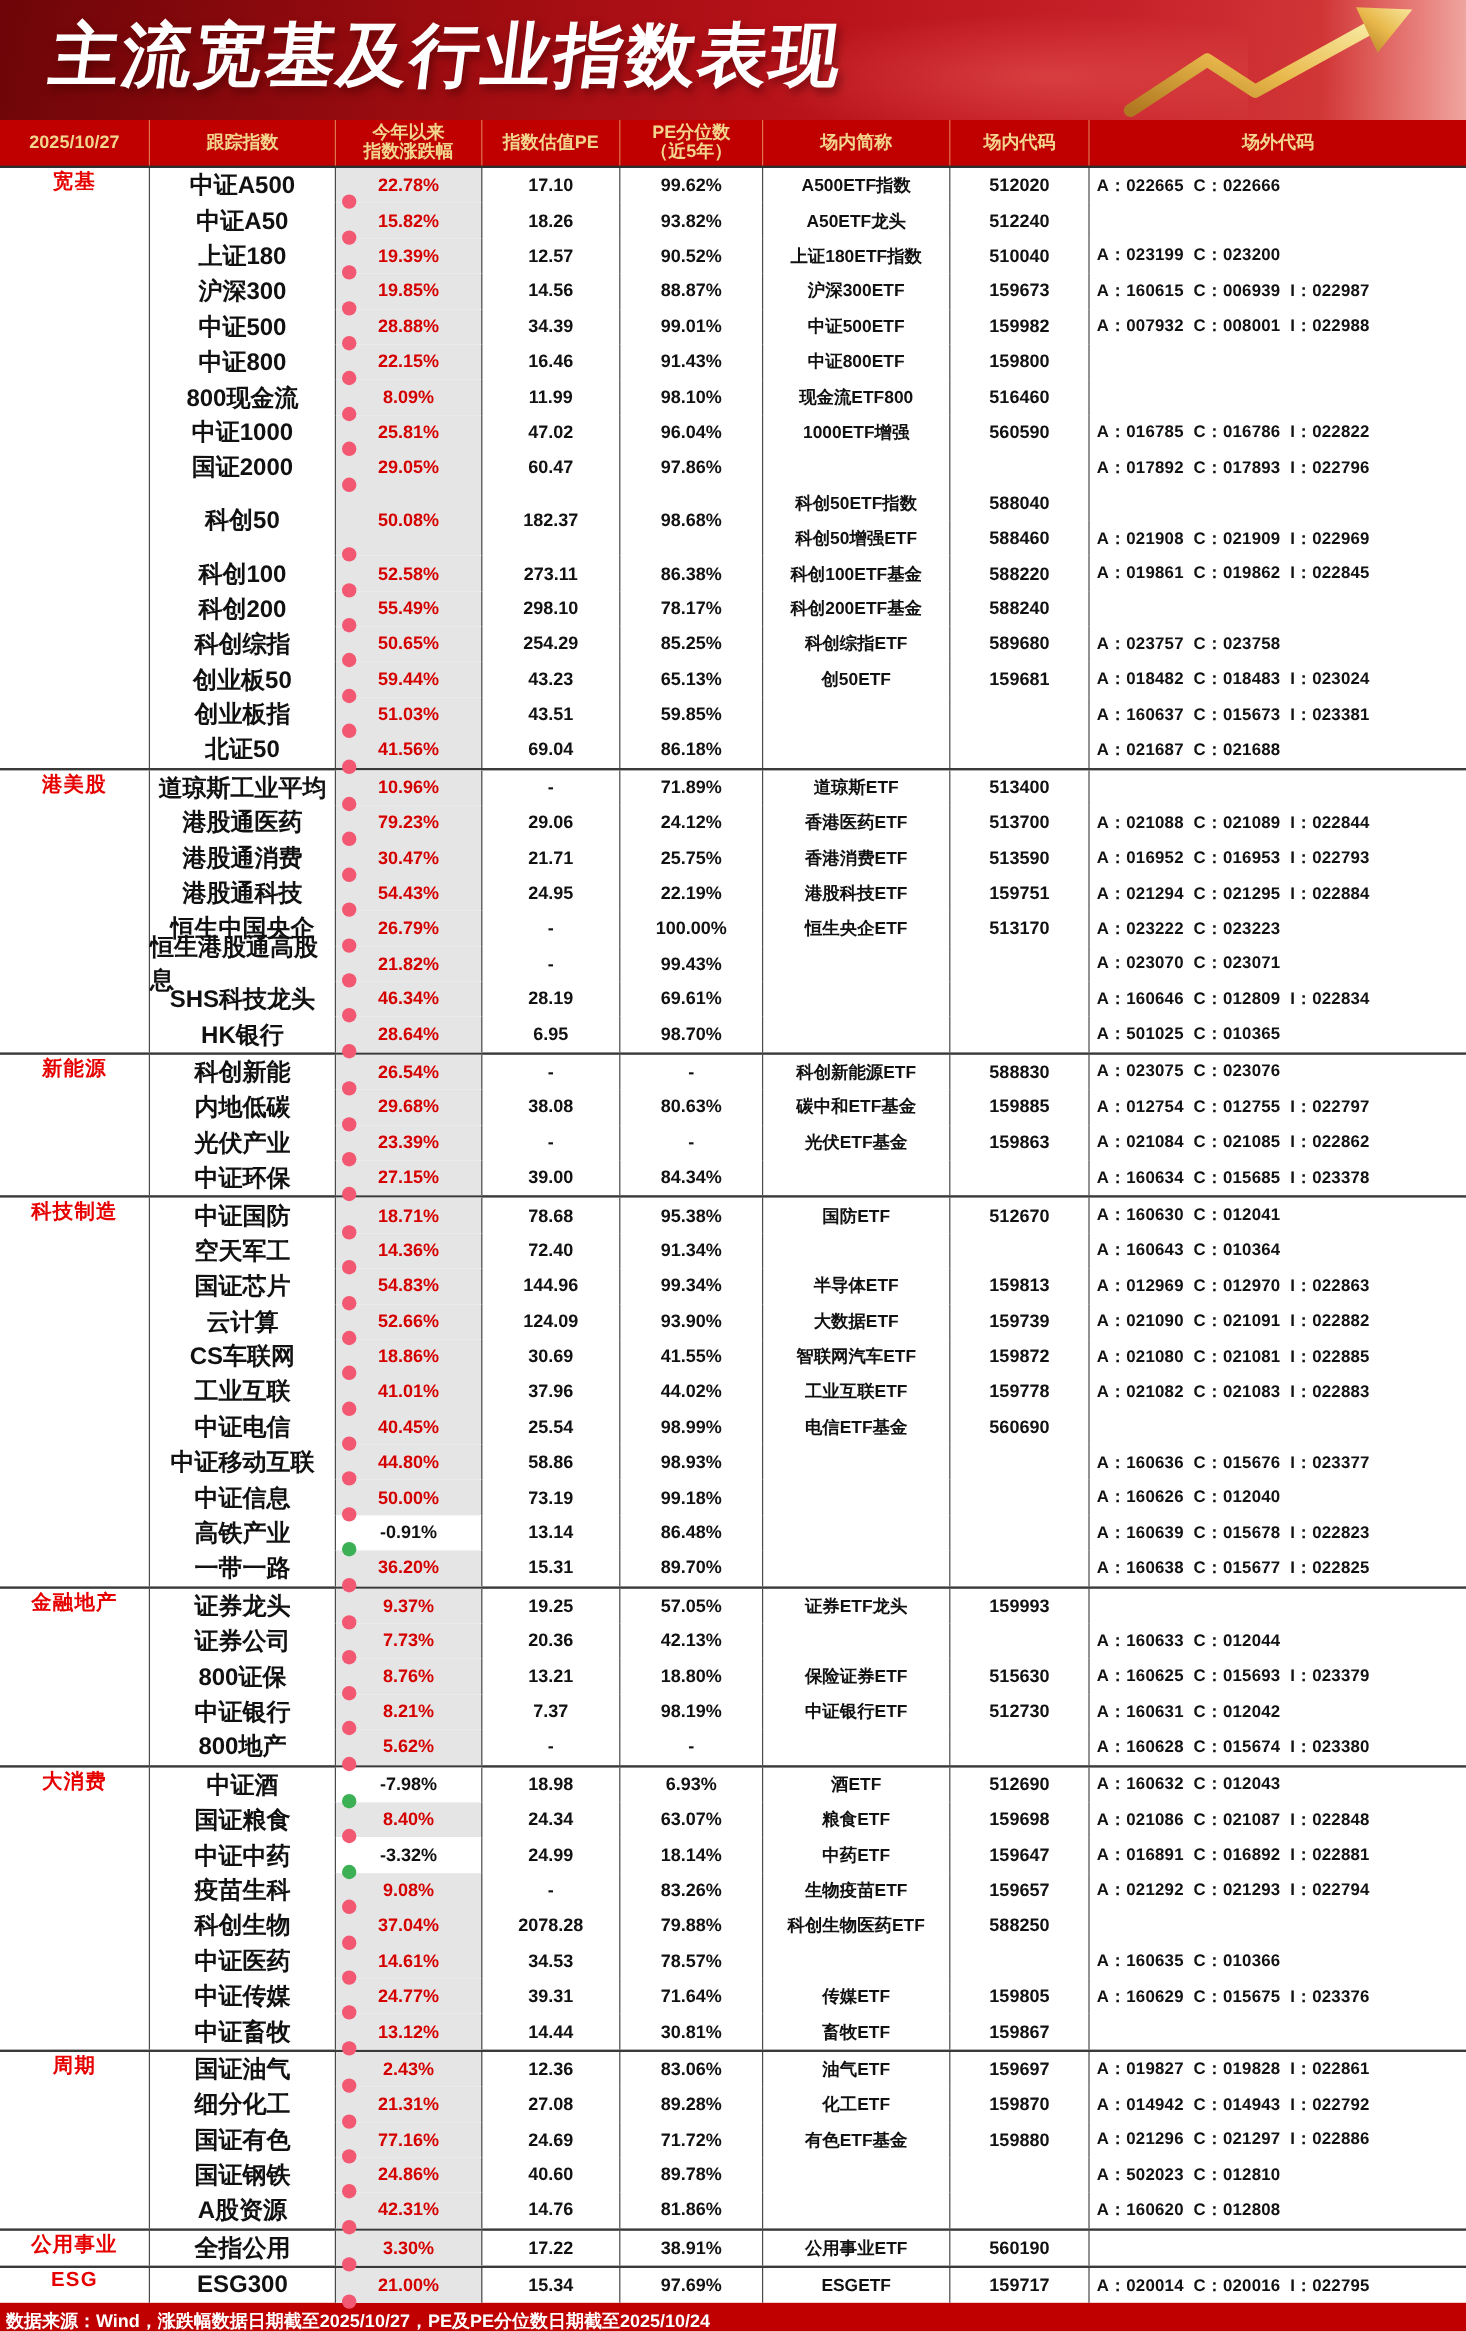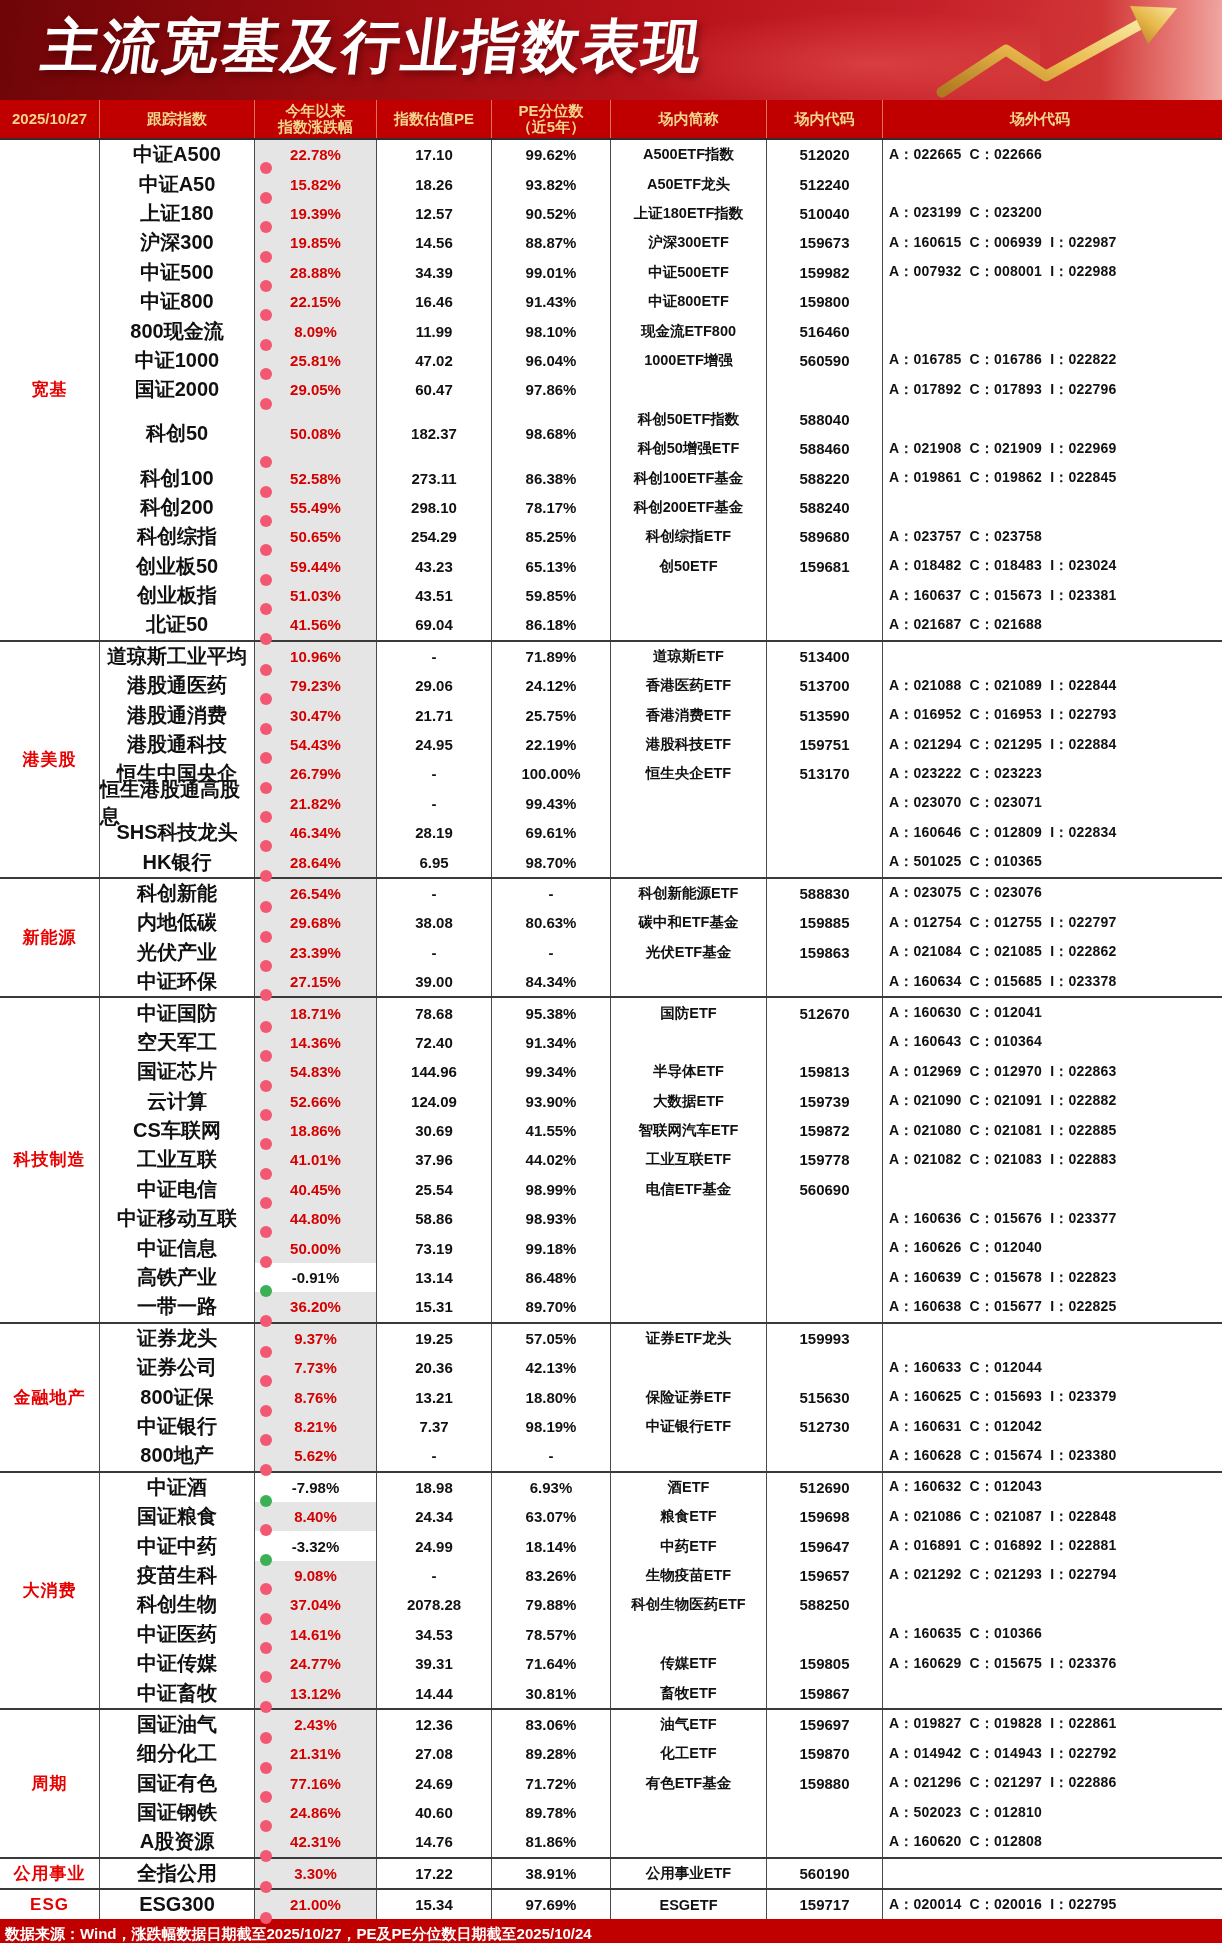--- a/index.html
+++ b/index.html
@@ -19,28 +19,28 @@
   #banner svg{position:absolute;right:18px;top:4px;}
 
   
   #hdr{display:flex;height:38px;background:#c00000;color:#f2d48c;font-weight:bold;
        font-size:15px;line-height:16px;border-bottom:2px solid #2e2e2e;}
   #hdr .hc{display:flex;align-items:center;justify-content:center;text-align:center;
        box-sizing:border-box;border-right:1px solid rgba(245,210,140,.55);white-space:pre-line;}
   #hdr .hc:last-child{border-right:none;text-align:right;}
 
   
-  .w-cat{width:100px;} .w-idx{width:155px;} .w-chg{width:122px;} .w-pe{width:115px;}
+  .w-cat{width:125px;} .w-idx{width:155px;} .w-chg{width:122px;} .w-pe{width:115px;}
   .w-pct{width:119px;} .w-name{width:156px;} .w-code{width:116px;} .w-otc{width:314px;}
 
   
   #body{background:#fff;}
   .section{display:flex;border-top:2px solid #3a3a3a;box-sizing:border-box;}
   .section:first-child{border-top:none;}
-  .cat{display:flex;align-items:center;justify-content:center;box-sizing:border-box;
+  .cat{display:flex;align-items:flex-start;justify-content:center;box-sizing:border-box;
        border-right:1px solid #4a4a4a;}
   .cat span{color:#e60000;font-weight:bold;font-size:17px;letter-spacing:1px;}
   .rows{flex:1;}
   .row{display:flex;height:29.4px;}
   .row.tall{height:58.8px;}
   .cell{display:flex;align-items:center;justify-content:center;box-sizing:border-box;
         border-right:1px solid #4a4a4a;font-size:15px;color:#111;font-weight:bold;}
   .cell.idx{font-size:20px;}
   .cell.chg{position:relative;color:#d40000;background:#e5e5e5;}
   .cell.chg.neg{background:#fff;color:#111;}

